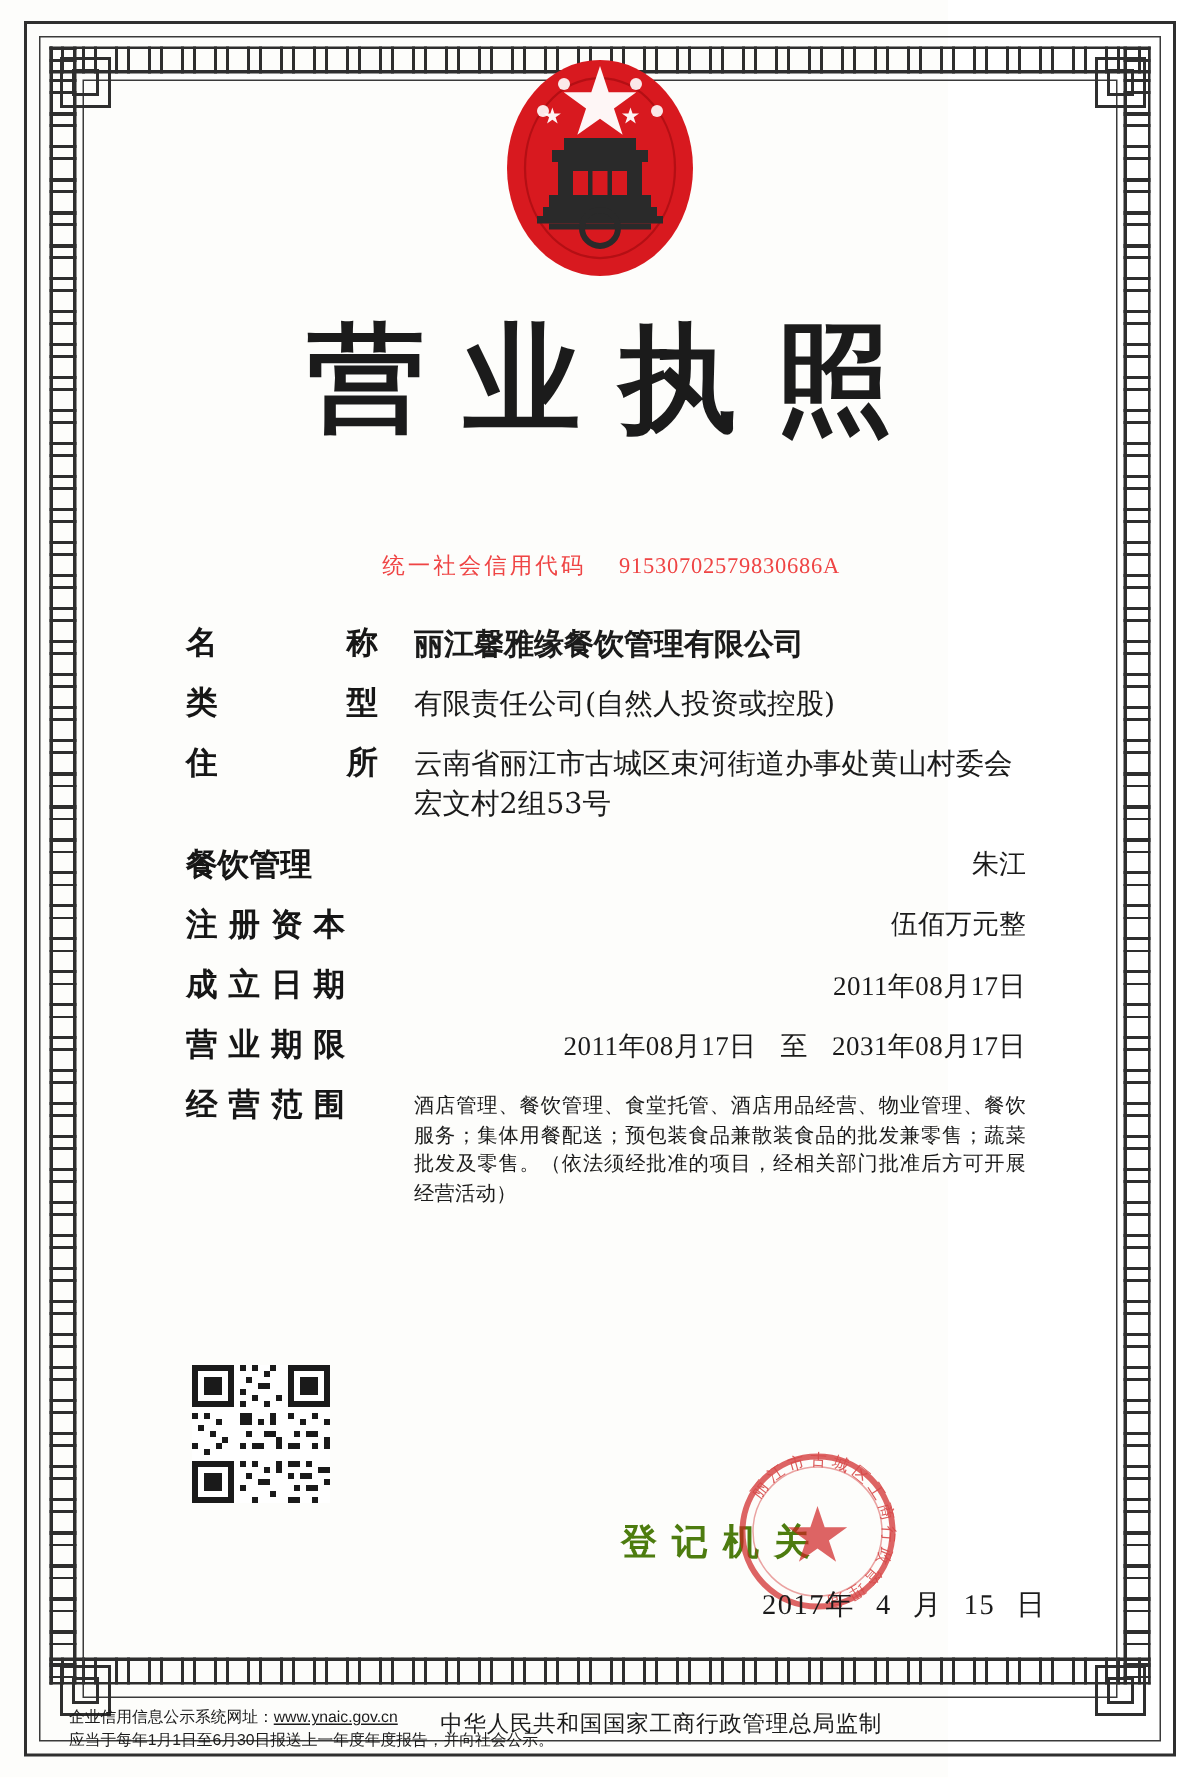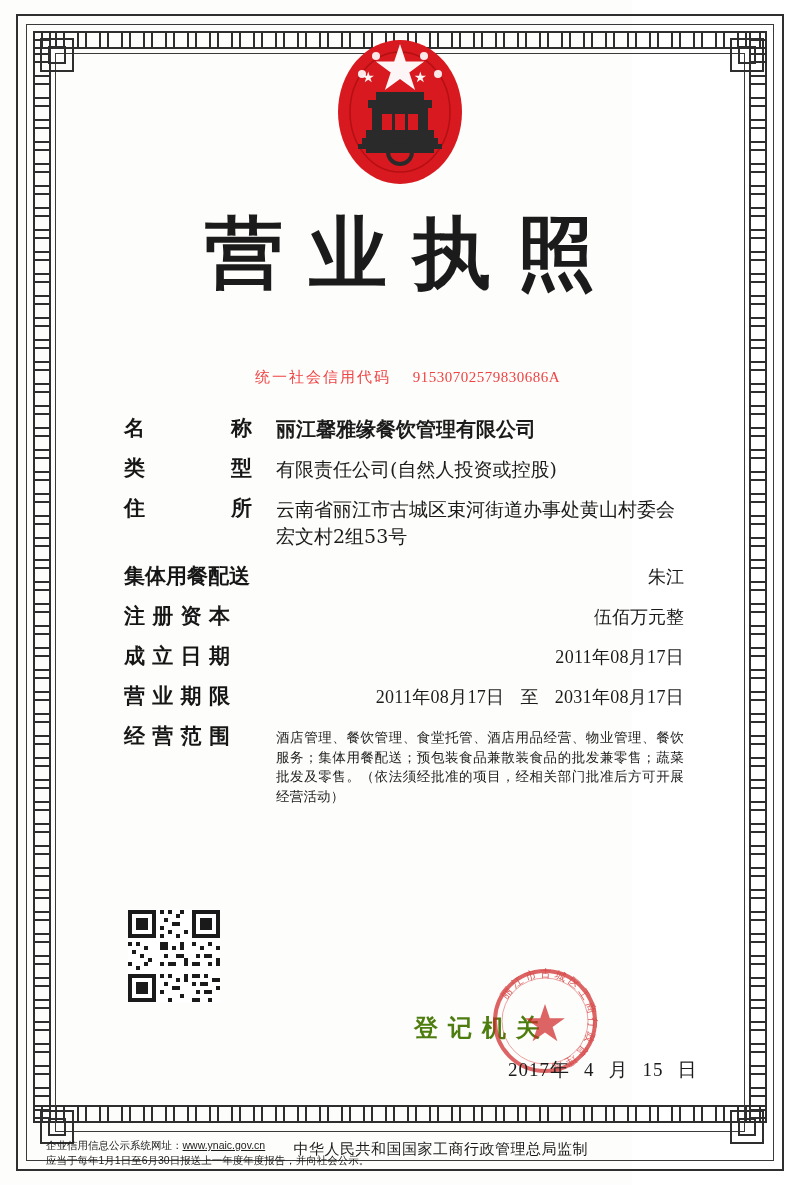--- a/index.html
+++ b/index.html
@@ -326,21 +326,21 @@
       <div class="lab">
         <span class="lab-spread">
           <span>住</span>
           <span>所</span>
         </span>
       </div>
       <div class="val">云南省丽江市古城区束河街道办事处黄山村委会宏文村2组53号</div>
     </div>
 
     <div class="row row-rep">
-      <div class="lab sp4">集体用餐配送</div>
+      <div class="lab sp4">餐饮管理</div>
       <div class="val small">朱江</div>
     </div>
 
     <div class="row row-cap">
       <div class="lab">注 册 资 本</div>
       <div class="val small">伍佰万元整</div>
     </div>
 
     <div class="row row-est">
       <div class="lab">成 立 日 期</div>

